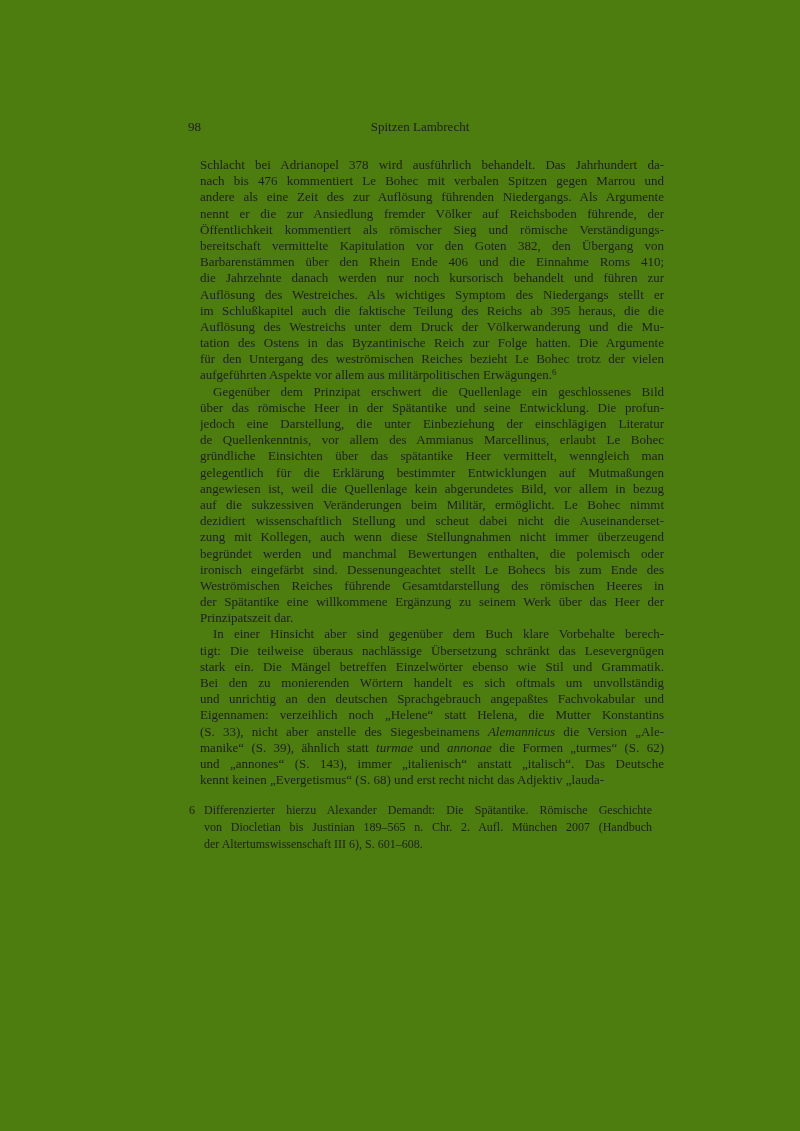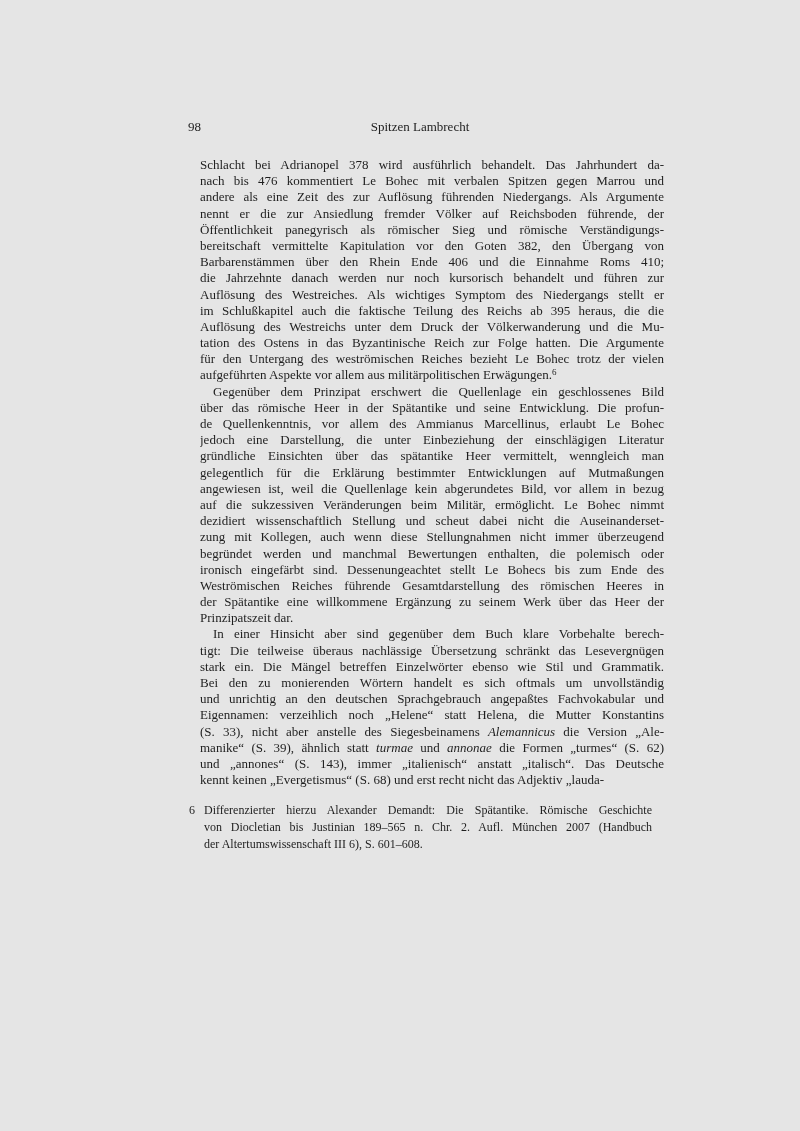--- a/index.html
+++ b/index.html
@@ -11,21 +11,21 @@
     width: 800px;
     height: 1131px;
     position: relative;
     font-family: "Liberation Serif", "DejaVu Serif", serif;
     color: #1e1e1e;
     -webkit-font-smoothing: antialiased;
   }
   .page {
     position: absolute;
     inset: 0;
-    background: #e5e5e5;
+    background: #4d7c0f;
     overflow: hidden;
   }
   
   .running-head {
     position: absolute;
     top: 119px;
     left: 188px;
     width: 464px;
     font-size: 13px;
     line-height: 16px;
@@ -103,34 +103,34 @@
   <header class="running-head">
     <span class="page-number">98</span>
     <span class="running-title">Spitzen Lambrecht</span>
   </header>
 
   <main class="body-text" id="body-text">
       <div class="line">Schlacht bei Adrianopel 378 wird ausführlich behandelt. Das Jahrhundert da-</div>
       <div class="line">nach bis 476 kommentiert Le Bohec mit verbalen Spitzen gegen Marrou und</div>
       <div class="line">andere als eine Zeit des zur Auflösung führenden Niedergangs. Als Argumente</div>
       <div class="line">nennt er die zur Ansiedlung fremder Völker auf Reichsboden führende, der</div>
-      <div class="line">Öffentlichkeit panegyrisch als römischer Sieg und römische Verständigungs-</div>
+      <div class="line">Öffentlichkeit kommentiert als römischer Sieg und römische Verständigungs-</div>
       <div class="line">bereitschaft vermittelte Kapitulation vor den Goten 382, den Übergang von</div>
       <div class="line">Barbarenstämmen über den Rhein Ende 406 und die Einnahme Roms 410;</div>
       <div class="line">die Jahrzehnte danach werden nur noch kursorisch behandelt und führen zur</div>
       <div class="line">Auflösung des Westreiches. Als wichtiges Symptom des Niedergangs stellt er</div>
       <div class="line">im Schlußkapitel auch die faktische Teilung des Reichs ab 395 heraus, die die</div>
       <div class="line">Auflösung des Westreichs unter dem Druck der Völkerwanderung und die Mu-</div>
       <div class="line">tation des Ostens in das Byzantinische Reich zur Folge hatten. Die Argumente</div>
       <div class="line">für den Untergang des weströmischen Reiches bezieht Le Bohec trotz der vielen</div>
       <div class="line last">aufgeführten Aspekte vor allem aus militärpolitischen Erwägungen.<sup>6</sup></div>
       <div class="line indent">Gegenüber dem Prinzipat erschwert die Quellenlage ein geschlossenes Bild</div>
       <div class="line">über das römische Heer in der Spätantike und seine Entwicklung. Die profun-</div>
+      <div class="line">jedoch eine Darstellung, die unter Einbeziehung der einschlägigen Literatur</div>
       <div class="line">de Quellenkenntnis, vor allem des Ammianus Marcellinus, erlaubt Le Bohec</div>
-      <div class="line">jedoch eine Darstellung, die unter Einbeziehung der einschlägigen Literatur</div>
       <div class="line">gründliche Einsichten über das spätantike Heer vermittelt, wenngleich man</div>
       <div class="line">gelegentlich für die Erklärung bestimmter Entwicklungen auf Mutmaßungen</div>
       <div class="line">angewiesen ist, weil die Quellenlage kein abgerundetes Bild, vor allem in bezug</div>
       <div class="line">auf die sukzessiven Veränderungen beim Militär, ermöglicht. Le Bohec nimmt</div>
       <div class="line">dezidiert wissenschaftlich Stellung und scheut dabei nicht die Auseinanderset-</div>
       <div class="line">zung mit Kollegen, auch wenn diese Stellungnahmen nicht immer überzeugend</div>
       <div class="line">begründet werden und manchmal Bewertungen enthalten, die polemisch oder</div>
       <div class="line">ironisch eingefärbt sind. Dessenungeachtet stellt Le Bohecs bis zum Ende des</div>
       <div class="line">Weströmischen Reiches führende Gesamtdarstellung des römischen Heeres in</div>
       <div class="line">der Spätantike eine willkommene Ergänzung zu seinem Werk über das Heer der</div>

